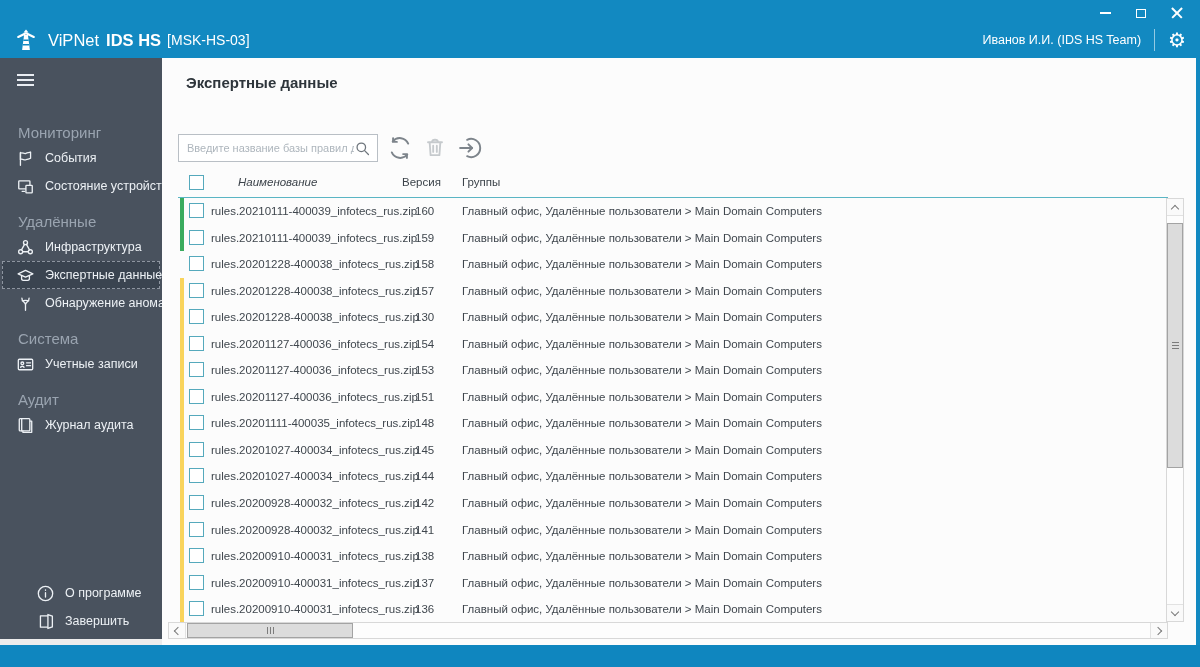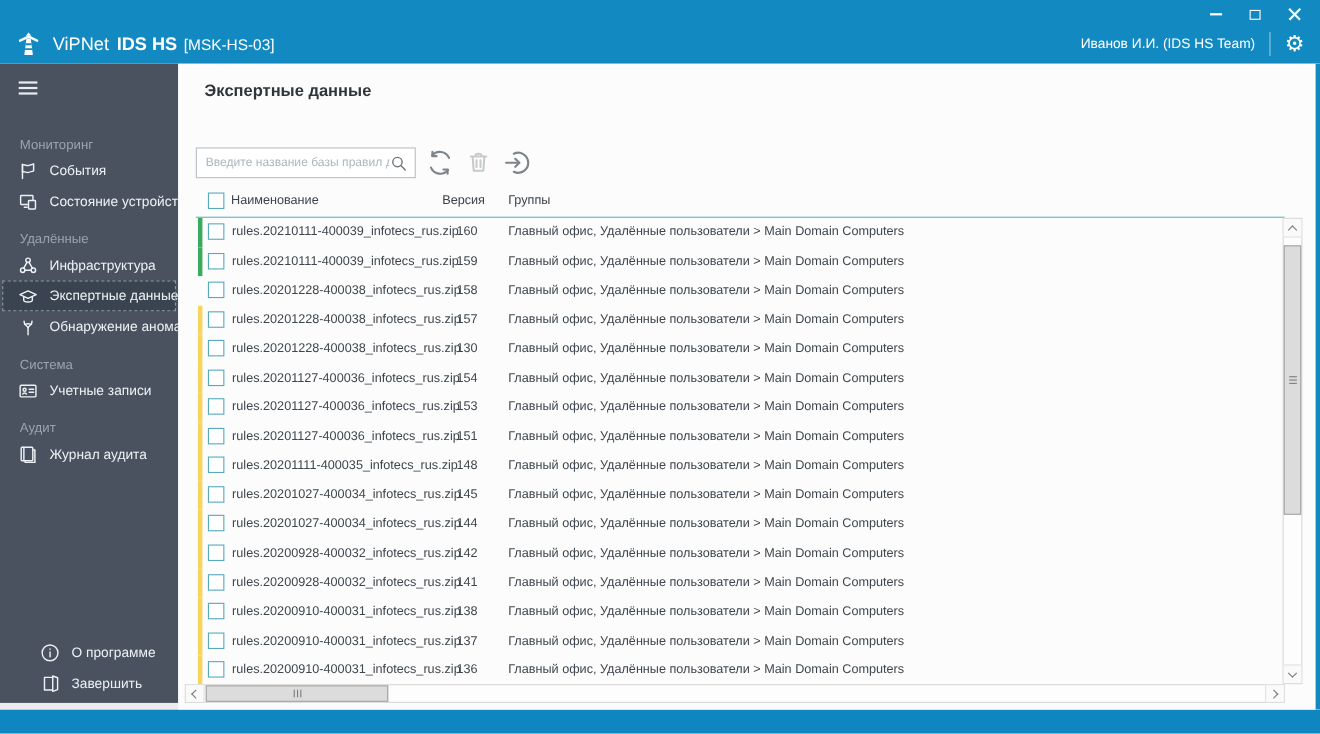--- a/index.html
+++ b/index.html
@@ -30,21 +30,21 @@
 
   
   .body { flex:1 1 auto; display:flex; position:relative; background:#ececec; height:587px; }
   .right-edge { position:absolute; right:0; top:0; bottom:0; width:4px; background:#1289c1; z-index:6; }
 
   
   .sidebar { width:162px; height:581px; background:#49525e; display:flex; flex-direction:column; flex:0 0 auto; }
   .hamburger { margin:16px 0 0 17px; width:17px; cursor:pointer; }
   .hamburger div { height:2px; background:#e9edf2; margin-bottom:3px; }
   .side-nav { display:flex; flex-direction:column; }
-  .side-label { color:#9aa4b0; font-size:12px; margin:13px 0 3px 18px; }
+  .side-label { color:#9aa4b0; font-size:15px; margin:13px 0 3px 18px; }
   .side-label.first { margin-top:35px; }
   .side-item { display:flex; align-items:center; height:28px; padding-left:16px; gap:10px; font-size:12.5px; color:#edf1f5; cursor:pointer; white-space:nowrap; }
   .side-item .icon { width:19px; height:19px; flex:0 0 auto; }
   .side-item .icon svg { width:100%; height:100%; display:block; }
   .side-item.selected { background:#3a4450; outline:1px dashed #8d95a0; outline-offset:-1px; margin:0 2px; padding-left:14px; }
   .side-footer { margin-top:auto; padding-bottom:4px;padding-left:20px; }
 
   
   main { flex:1 1 auto; background:#fcfcfc; position:relative; height:587px; }
   .page-title { position:absolute; left:24px; top:16px; font-size:15px; font-weight:700; color:#2e353b; }
@@ -61,21 +61,21 @@
   .action { width:26px; height:26px; display:flex; align-items:center; justify-content:center; cursor:pointer; }
   .action svg { width:21px; height:21px; display:block; }
   .action.disabled { cursor:default; }
   .icon svg { width:100%; height:100%; display:block; }
 
   
   .checkbox { width:15px; height:15px; border:1px solid #55a9bc; background:#fff; display:inline-block; cursor:pointer; }
   .table-header { position:absolute; left:16px; top:113px; width:990px; height:27px; border-bottom:1px solid #5ab5c4; }
   .table-header .checkbox { position:absolute; left:11px; top:4px; }
   .th { position:absolute; top:5px; font-size:11.5px; color:#3c434a; }
-  .th.c-name { left:32px; } .th.c-ver { left:224px; } .th.c-grp { left:284px; }
+  .th.c-name { left:60px;font-style:italic; } .th.c-ver { left:224px; } .th.c-grp { left:284px; }
 
   .table-body { position:absolute; left:16px; top:140px; width:990px; height:424px; overflow:hidden; }
   .trow { position:relative; height:26.55px; cursor:default; }
   .ind { position:absolute; left:2px; top:0; bottom:0; width:4px; }
   .ind.green { background:#3aab5e; } .ind.yellow { background:#f9d45c; } .ind.none { background:transparent; }
   .trow .checkbox { position:absolute; left:11px; top:5px; }
   .cell { position:absolute; top:7px; font-size:11.5px; color:#3f464d; white-space:nowrap; }
   .cell.name { left:33px; } .cell.ver { left:237px; } .cell.grp { left:284px; }
 
   

